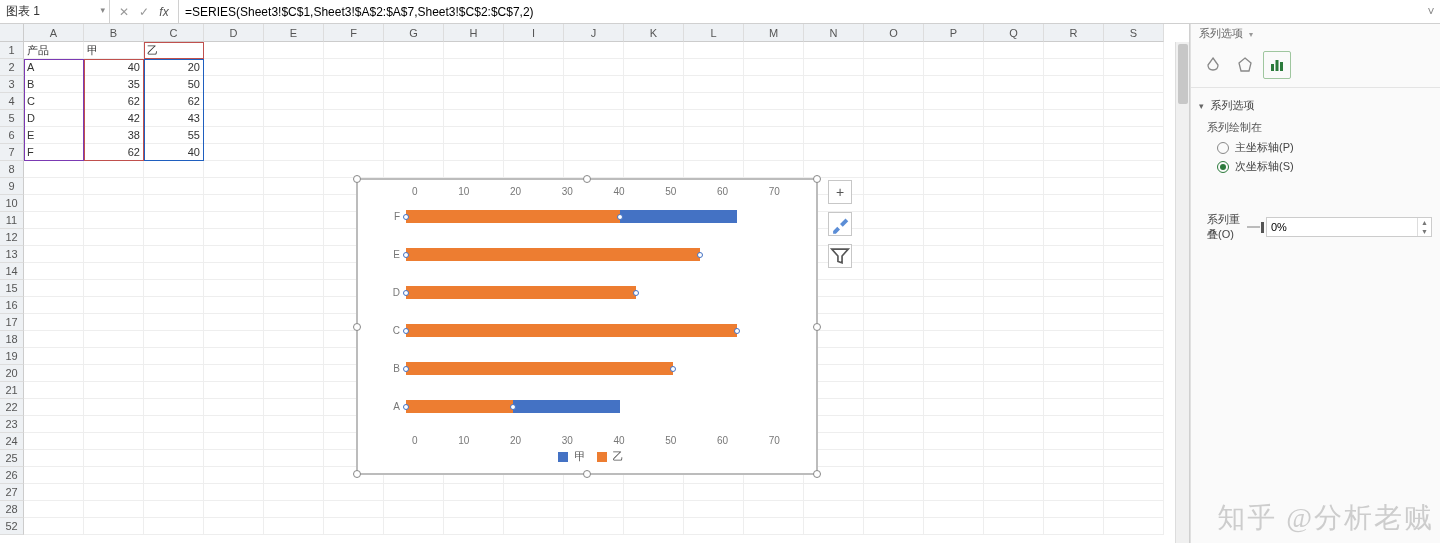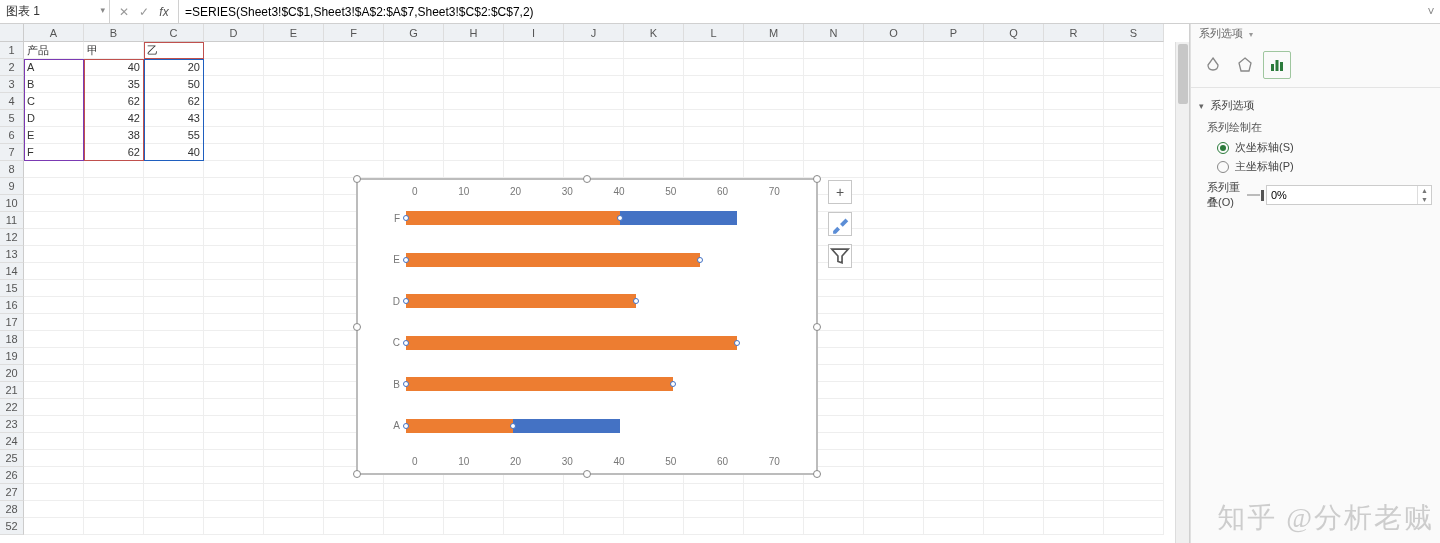--- a/index.html
+++ b/index.html
@@ -294,21 +294,21 @@
     position:relative;
   }
   .radio.checked{ border-color:#2b7a3b;}
   .radio.checked::after{
     content:""; position:absolute; inset:2px;
     background:#2b7a3b; border-radius:50%;
   }
   .ctrl-row {
     display:flex; align-items:center; gap:6px;
     padding:4px 0 4px 8px;
-    font-size:11px; color:#444;
+    font-size:11px; color:#444;margin-top:32px;
   }
   .ctrl-row .label { width:78px;}
   .slider {
     width:30px; height:8px; position:relative;
   }
   .slider::before{
     content:""; position:absolute; top:3px; left:0; right:0;
     height:2px; background:#bbb;
   }
   .slider .knob{
@@ -1078,20 +1078,26 @@
               <span>0</span>
               <span>10</span>
               <span>20</span>
               <span>30</span>
               <span>40</span>
               <span>50</span>
               <span>60</span>
               <span>70</span>
             </div>
         </div>
+        <div class="legend">
+          <span class="sw jia"></span>
+          <span>甲</span>
+          <span class="sw yi"></span>
+          <span>乙</span>
+        </div>
       </div>
     </div>
 
     <div class="vscroll">
       <div class="thumb"></div>
     </div>
   </div>
 
   <div class="side-panel">
     <div class="sp-sub">
@@ -1116,26 +1122,26 @@
             <rect x="12" y="6" width="3" height="9" fill="#2b7a3b"></rect>
           </svg>
       </div>
     </div>
     <div class="sp-section">
       <div class="sp-opt-head">
         <span>系列选项</span>
       </div>
       <div class="sp-subhead">系列绘制在</div>
       <div class="radio-row">
+        <div class="radio"></div>
+        <span>主坐标轴(P)</span>
+      </div>
+      <div class="radio-row">
         <div class="radio checked"></div>
         <span>次坐标轴(S)</span>
-      </div>
-      <div class="radio-row">
-        <div class="radio"></div>
-        <span>主坐标轴(P)</span>
       </div>
 
       <div class="ctrl-row">
         <div class="label">系列重叠(O)</div>
         <div class="slider">
             <div class="knob" style="left:14px;"></div>
           </div>
         <div class="numbox">
           <input value="0%" style="">
           <div class="spin">

